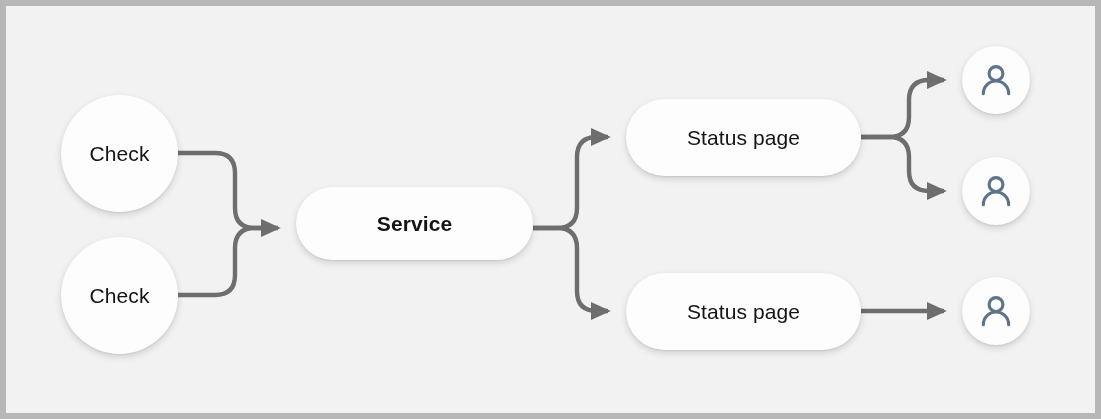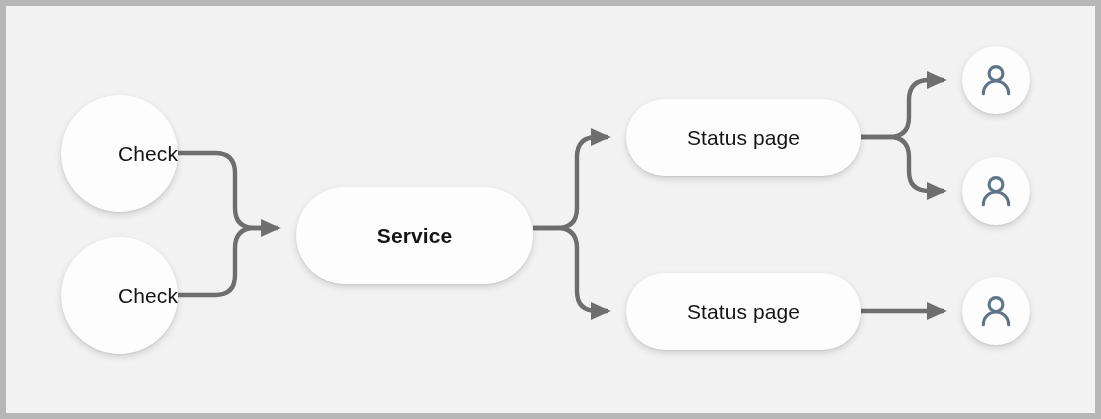--- a/index.html
+++ b/index.html
@@ -33,21 +33,20 @@
     display: flex;
     align-items: center;
     justify-content: center;
     background: #fdfdfd;
     box-shadow: 0 3px 7px rgba(0,0,0,0.14), 0 1px 2px rgba(0,0,0,0.07);
     box-sizing: border-box;
     z-index: 2;
   }
   .node-circle {
     border-radius: 50%;
-    justify-content: flex-end;
   }
   .node-pill {
     border-radius: 999px;
   }
   .node-label {
     color: #141414;
     font-size: 21px;
     line-height: 1;
     letter-spacing: 0.1px;
     white-space: nowrap;
@@ -102,21 +101,21 @@
   </svg>
 
   <div class="node node-circle" style="left:55px; top:89px; width:117px; height:117px;">
     <span class="node-label">Check</span>
   </div>
 
   <div class="node node-circle" style="left:55px; top:231px; width:117px; height:117px;">
     <span class="node-label">Check</span>
   </div>
 
-  <div class="node node-pill" style="left:290px; top:181px; width:237px; height:97px;">
+  <div class="node node-pill" style="left:290px; top:181px; width:237px; height:73px;">
     <span class="node-label bold">Service</span>
   </div>
 
   <div class="node node-pill" style="left:620px; top:93px; width:235px; height:77px;">
     <span class="node-label">Status page</span>
   </div>
 
   <div class="node node-pill" style="left:620px; top:267px; width:235px; height:77px;">
     <span class="node-label">Status page</span>
   </div>

